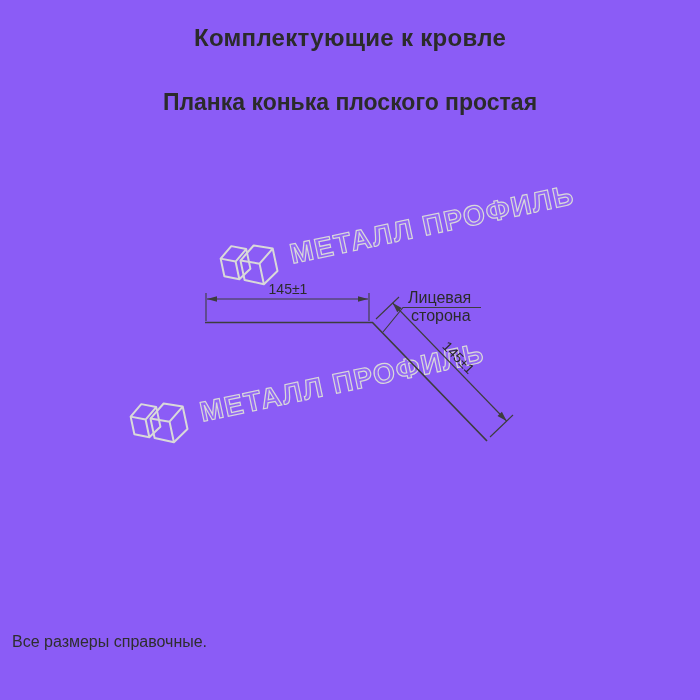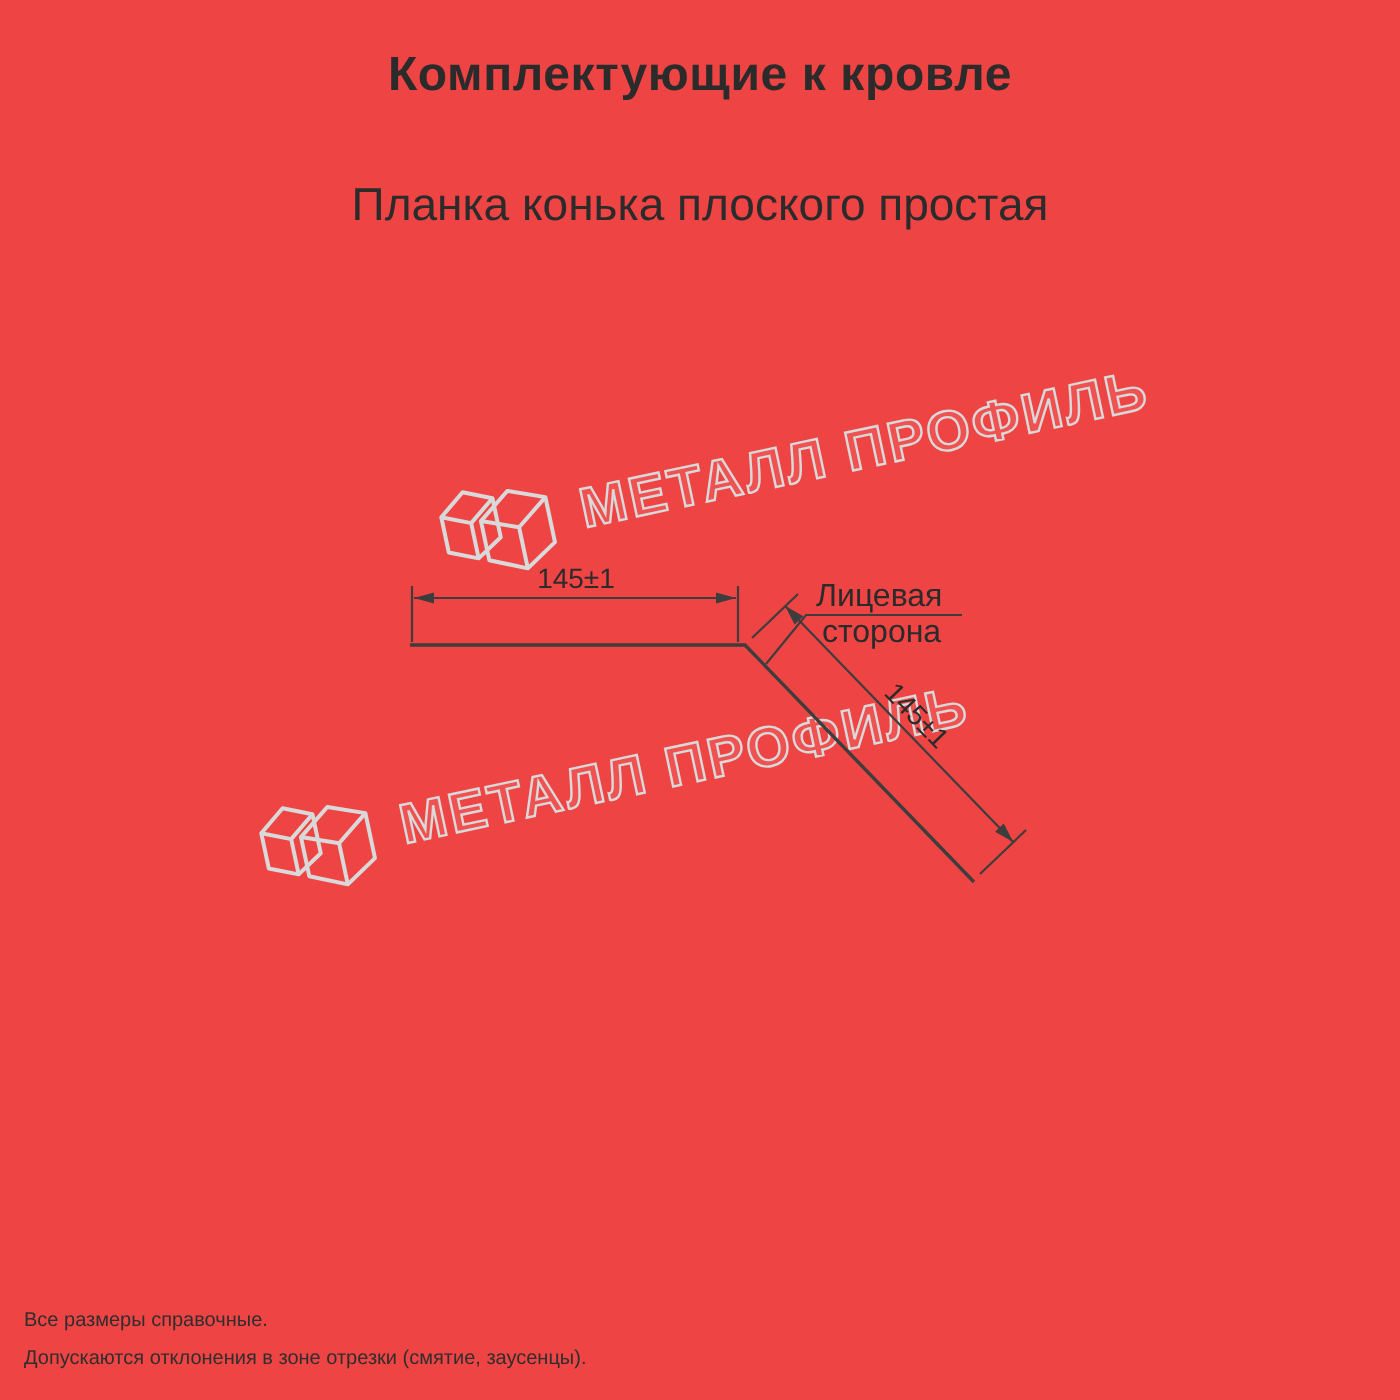--- a/index.html
+++ b/index.html
@@ -1,20 +1,20 @@
 <!DOCTYPE html>
 <html><head>
 <meta charset="utf-8">
 <style>
   html, body { margin: 0; padding: 0; background: #ffffff; }
   .canvas {
     position: relative;
     width: 700px;
     height: 700px;
-    background: #ef4444;
+    background: #8b5cf6;
     overflow: hidden;
     font-family: "Liberation Sans", sans-serif;
     color: #2b2b2b;
   }
   .page-title {
     position: absolute;
     top: 24px;
     left: 0;
     width: 700px;
     text-align: center;
@@ -23,21 +23,21 @@
     letter-spacing: 0.3px;
     color: #2b2b2b;
   }
   .product-block {
     position: absolute;
     top: 88px;
     left: 0;
     width: 700px;
     text-align: center;
     font-size: 23px;
-    font-weight: normal;
+    font-weight: bold;
     line-height: 29px;
     color: #2b2b2b;
   }
   .watermark {
     position: absolute;
     display: flex;
     align-items: center;
     gap: 10px;
     height: 60px;
     transform-origin: 0 50%;
@@ -62,22 +62,22 @@
   }
   .diagram-svg text {
     font-family: "Liberation Sans", sans-serif;
     fill: #2b2b2b;
   }
   .dim-text { font-size: 14px; }
   .label-text { font-size: 16px; }
   .footer-notes {
     position: absolute;
     left: 12px;
-    top: 651px;
-    font-size: 10px;
+    top: 632px;
+    font-size: 16px;
     line-height: 19px;
     color: #2e2e2e;
   }
 </style>
 </head>
 <body>
 
 <div class="canvas">
 
   <div class="page-title">Комплектующие к кровле</div>
@@ -138,16 +138,15 @@
 
     <g stroke="#3d3d3d" stroke-width="1.1" fill="none">
       <path d="M383,332 L403,307.5 L481,307.5"></path>
     </g>
     <text class="label-text" x="408" y="303">Лицевая</text>
     <text class="label-text" x="411" y="321">сторона</text>
   </svg>
 
   <div class="footer-notes">
     <div>Все размеры справочные.</div>
-    <div>Допускаются отклонения в зоне отрезки (смятие, заусенцы).</div>
   </div>
 
 </div>
 
 </body></html>

